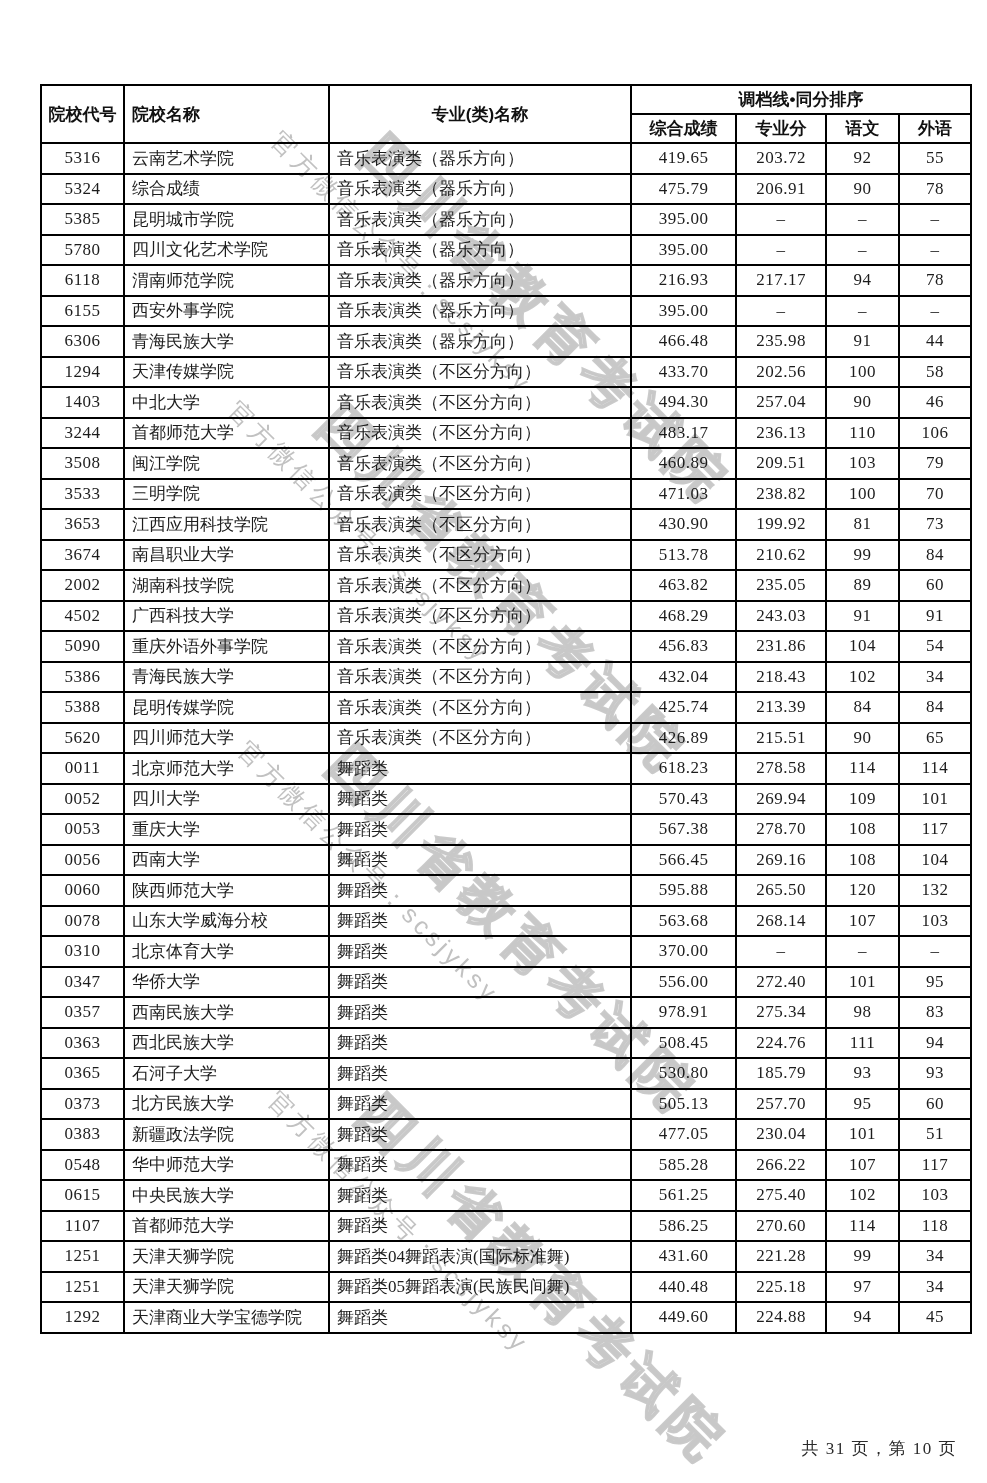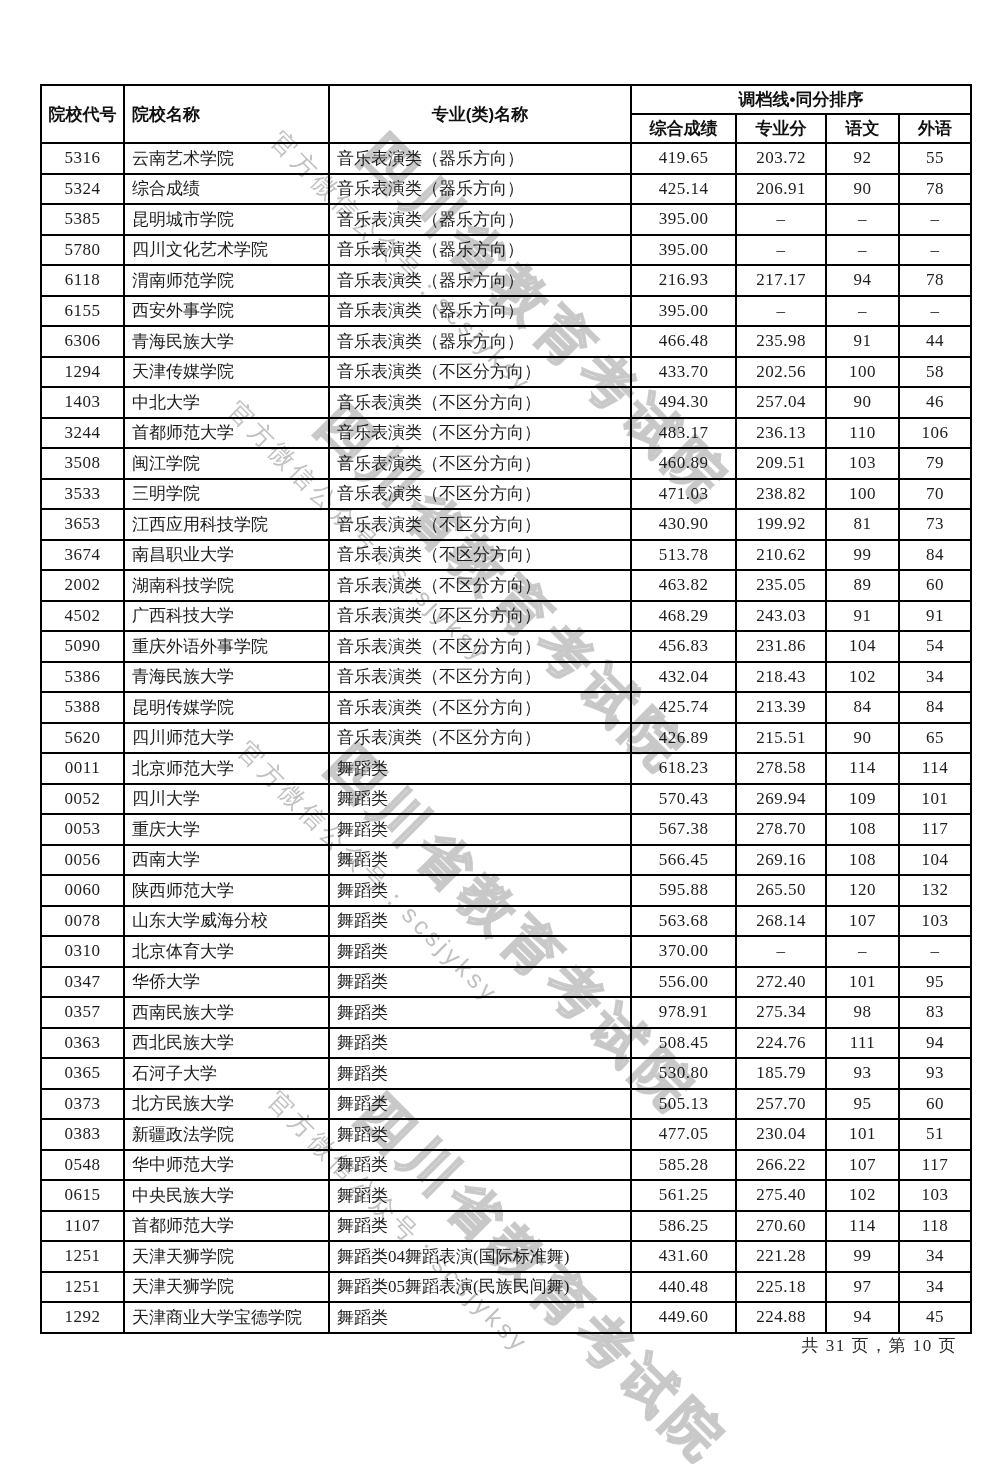--- a/index.html
+++ b/index.html
@@ -86,21 +86,21 @@
     letter-spacing: 0.5px;
   }
   .score-table tbody td.left {
     text-align: left;
     padding-left: 7px;
     letter-spacing: 0;
   }
   
   .footer {
     position: absolute;
-    top: 1334px;
+    top: 1437px;
     right: 30px;
     font-family: "Liberation Serif", serif;
     font-size: 17px;
     color: #2b2b2b;
     letter-spacing: 1.5px;
     z-index: 2;
   }
 </style>
 </head>
 <body>
@@ -157,21 +157,21 @@
           <td class="left">音乐表演类（器乐方向）</td>
           <td>419.65</td>
           <td>203.72</td>
           <td>92</td>
           <td>55</td>
         </tr>
         <tr>
           <td>5324</td>
           <td class="left">综合成绩</td>
           <td class="left">音乐表演类（器乐方向）</td>
-          <td>425.14</td>
+          <td>475.79</td>
           <td>206.91</td>
           <td>90</td>
           <td>78</td>
         </tr>
         <tr>
           <td>5385</td>
           <td class="left">昆明城市学院</td>
           <td class="left">音乐表演类（器乐方向）</td>
           <td>395.00</td>
           <td>–</td>

